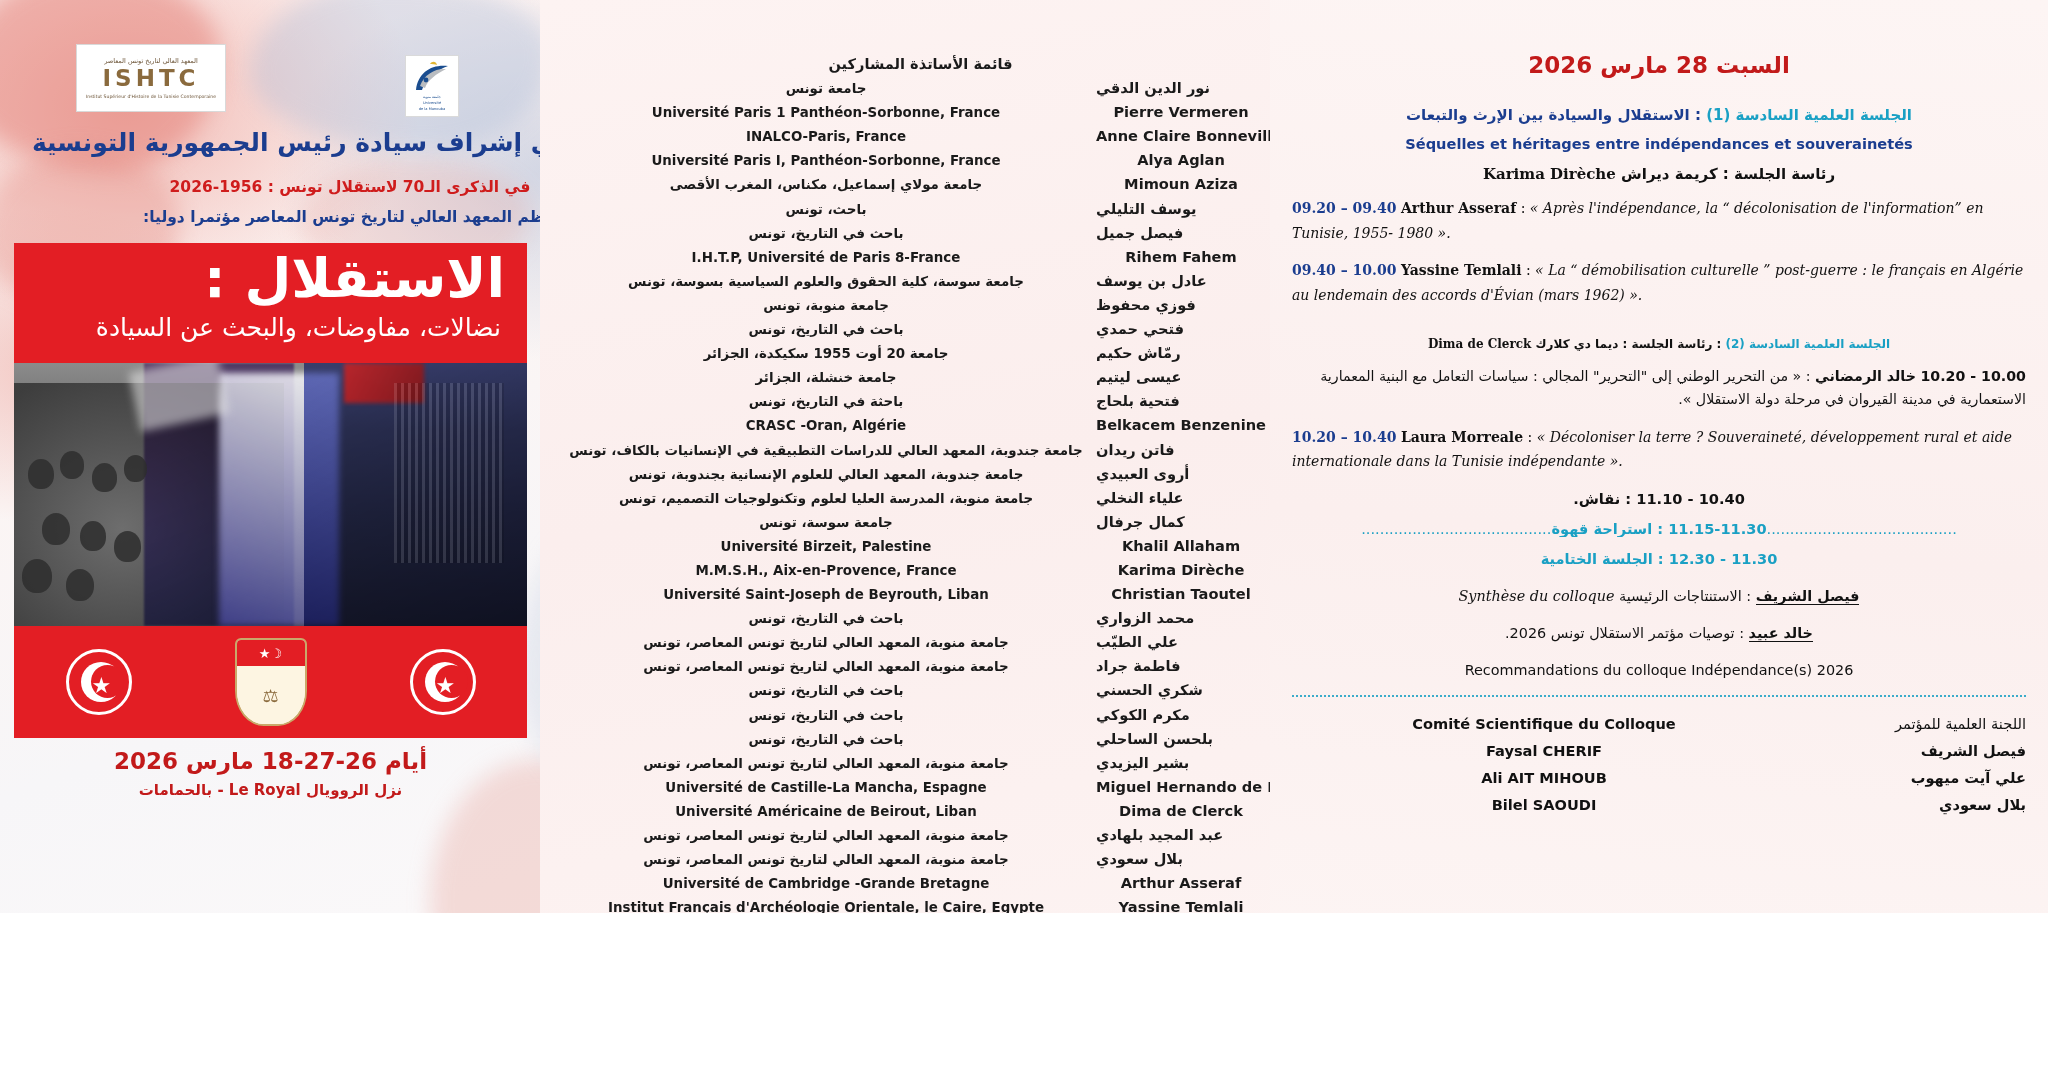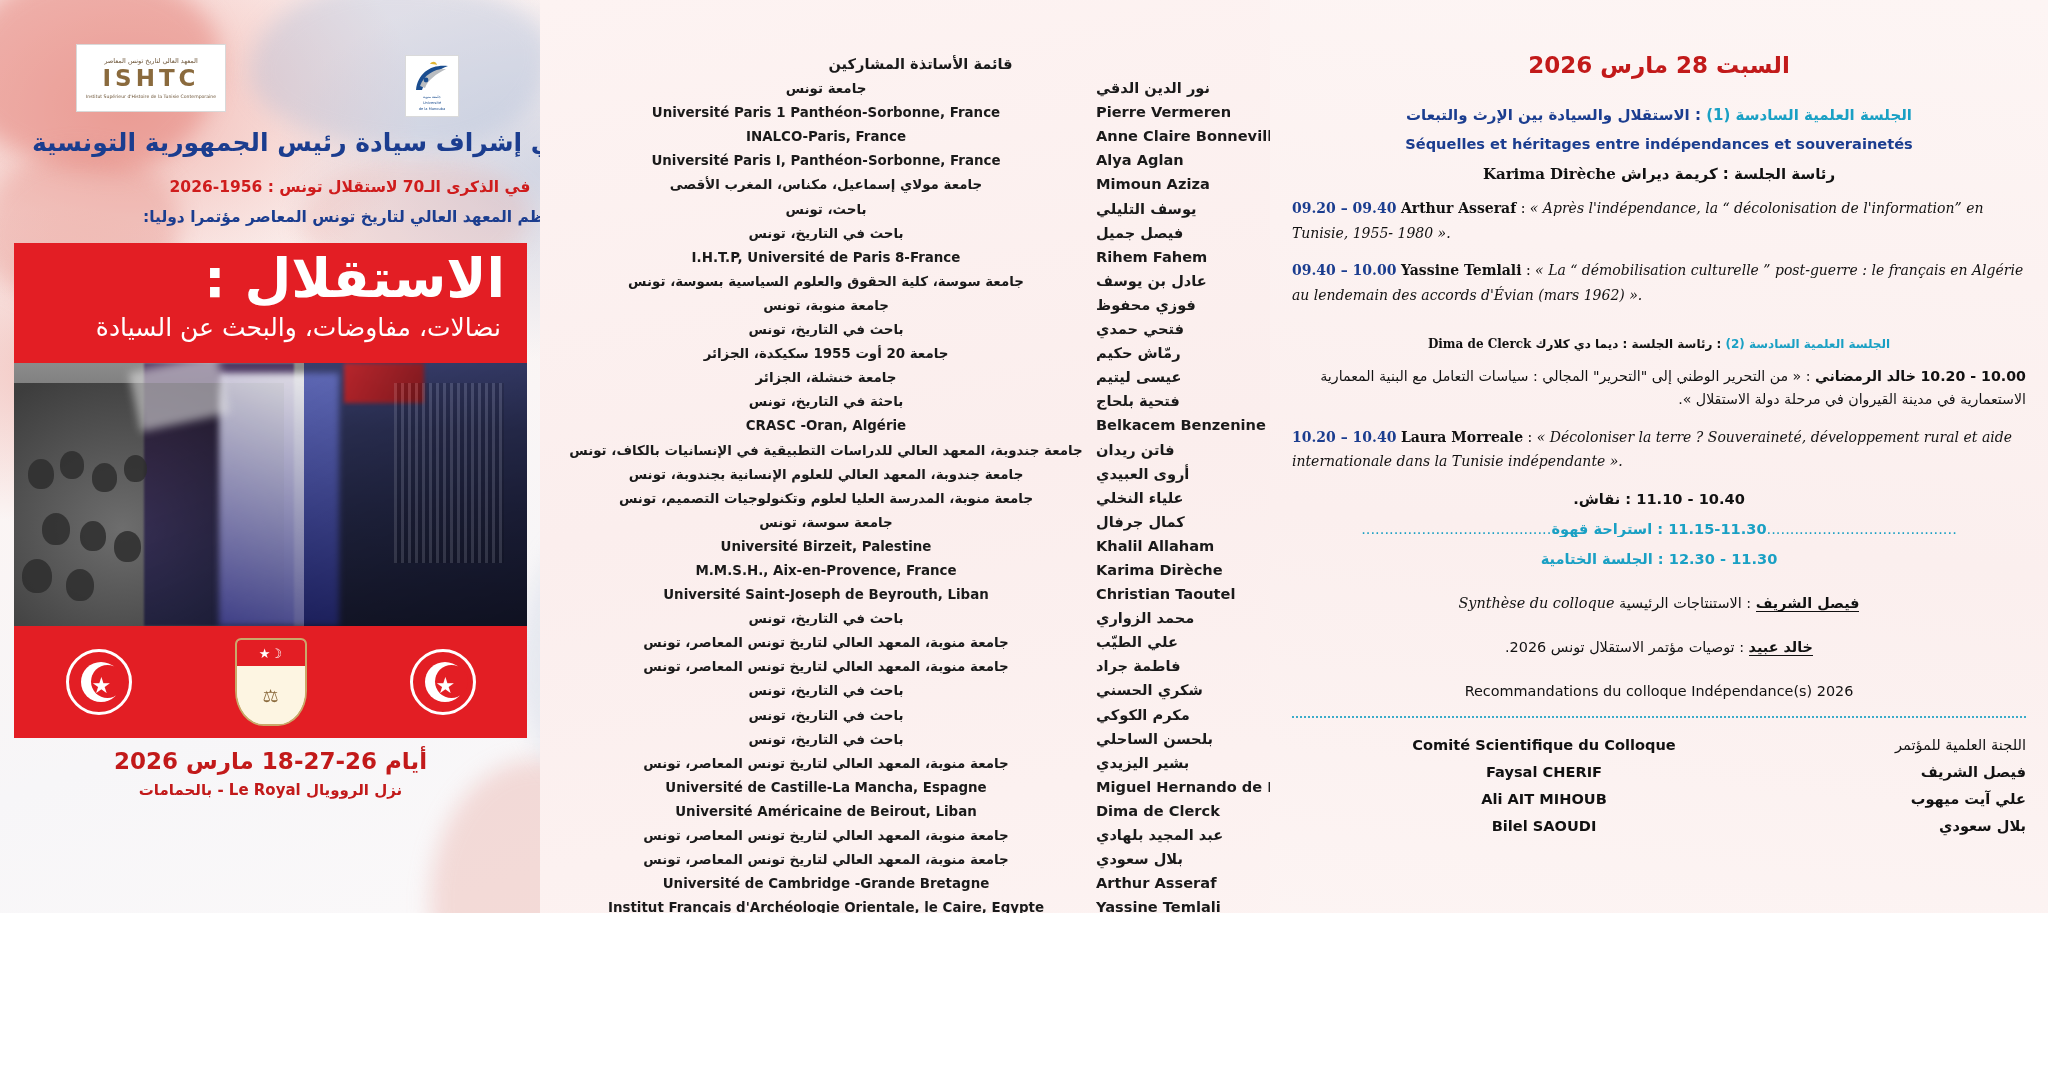--- a/index.html
+++ b/index.html
@@ -307,21 +307,21 @@
   .pname {
     width: 170px;
     text-align: left;
     font-size: 14.6px;
     font-weight: bold;
     color: #1a1a1a;
     direction: rtl;
     white-space: nowrap;
     flex: none;
   }
-  .pname.ltr { direction: ltr; text-align: left; }
+  .pname.ltr { direction: ltr; text-align: center; }
   .paff {
     flex: 1;
     text-align: center;
     font-size: 13.4px;
     font-weight: bold;
     color: #1a1a1a;
     white-space: nowrap;
     padding-left: 16px;
   }
   .paff.ltr { direction: ltr; }
@@ -437,21 +437,21 @@
   }
   .closing {
     margin-top: 13px;
     text-align: center;
     font-size: 14.6px;
     font-weight: bold;
     color: #1aa0c4;
     direction: rtl;
   }
   .close-line {
-    margin-top: 28px;
+    margin-top: 21px;
     text-align: center;
     font-size: 14.4px;
     direction: rtl;
     color: #111;
   }
   .close-line b { border-bottom: 1px solid #111; }
   .close-line .it { font-style: italic; font-family:"DejaVu Serif","Liberation Serif",serif; }
   .close-line.fr { direction: ltr; font-style: normal; }
   .dotrule {
     margin-top: 16px;

